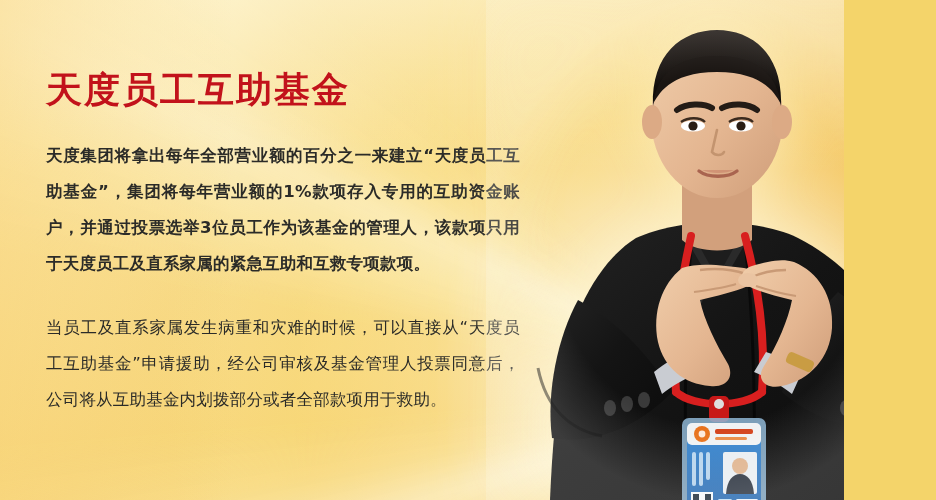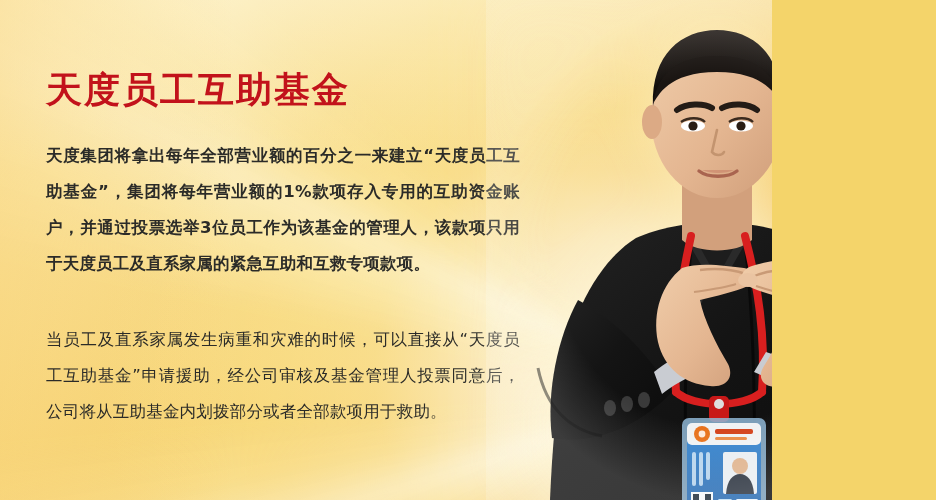--- a/index.html
+++ b/index.html
@@ -2,21 +2,21 @@
 <html><head>
 <meta charset="utf-8">
 <style>
   html,body{margin:0;padding:0;}
   body{
     width:936px;height:500px;overflow:hidden;
     font-family:"DejaVu Sans","Liberation Sans",sans-serif;
     background:#f4d46a;
   }
   #banner{
-    position:relative;width:772px;height:500px;overflow:hidden;
+    position:relative;width:844px;height:500px;overflow:hidden;
     background:#5eead4;
   }
 
   
   .bg-base{
     position:absolute;inset:0;
     background:
       linear-gradient(118deg,
         #fdf3cf 0%,
         #fbe9b0 14%,
@@ -78,21 +78,21 @@
     position:absolute;left:0;top:68px;
     font-size:36px;line-height:44px;font-weight:700;
     color:#c2121b;letter-spacing:2px;white-space:nowrap;
   }
   .para{
     position:absolute;left:0;width:474px;
     font-size:16.5px;line-height:36px;color:#2b2b28;
     letter-spacing:.2px;text-align:justify;
   }
   .para.p1{top:138px;font-weight:bold;}
-  .para.p2{top:322px;}
+  .para.p2{top:310px;}
 
   
   .person{
     position:absolute;left:486px;top:0;width:450px;height:500px;
     filter:drop-shadow(0 0 28px rgba(255,245,205,.55));
   }
   .person svg{display:block;width:100%;height:100%;}
 </style>
 </head>
 <body>

